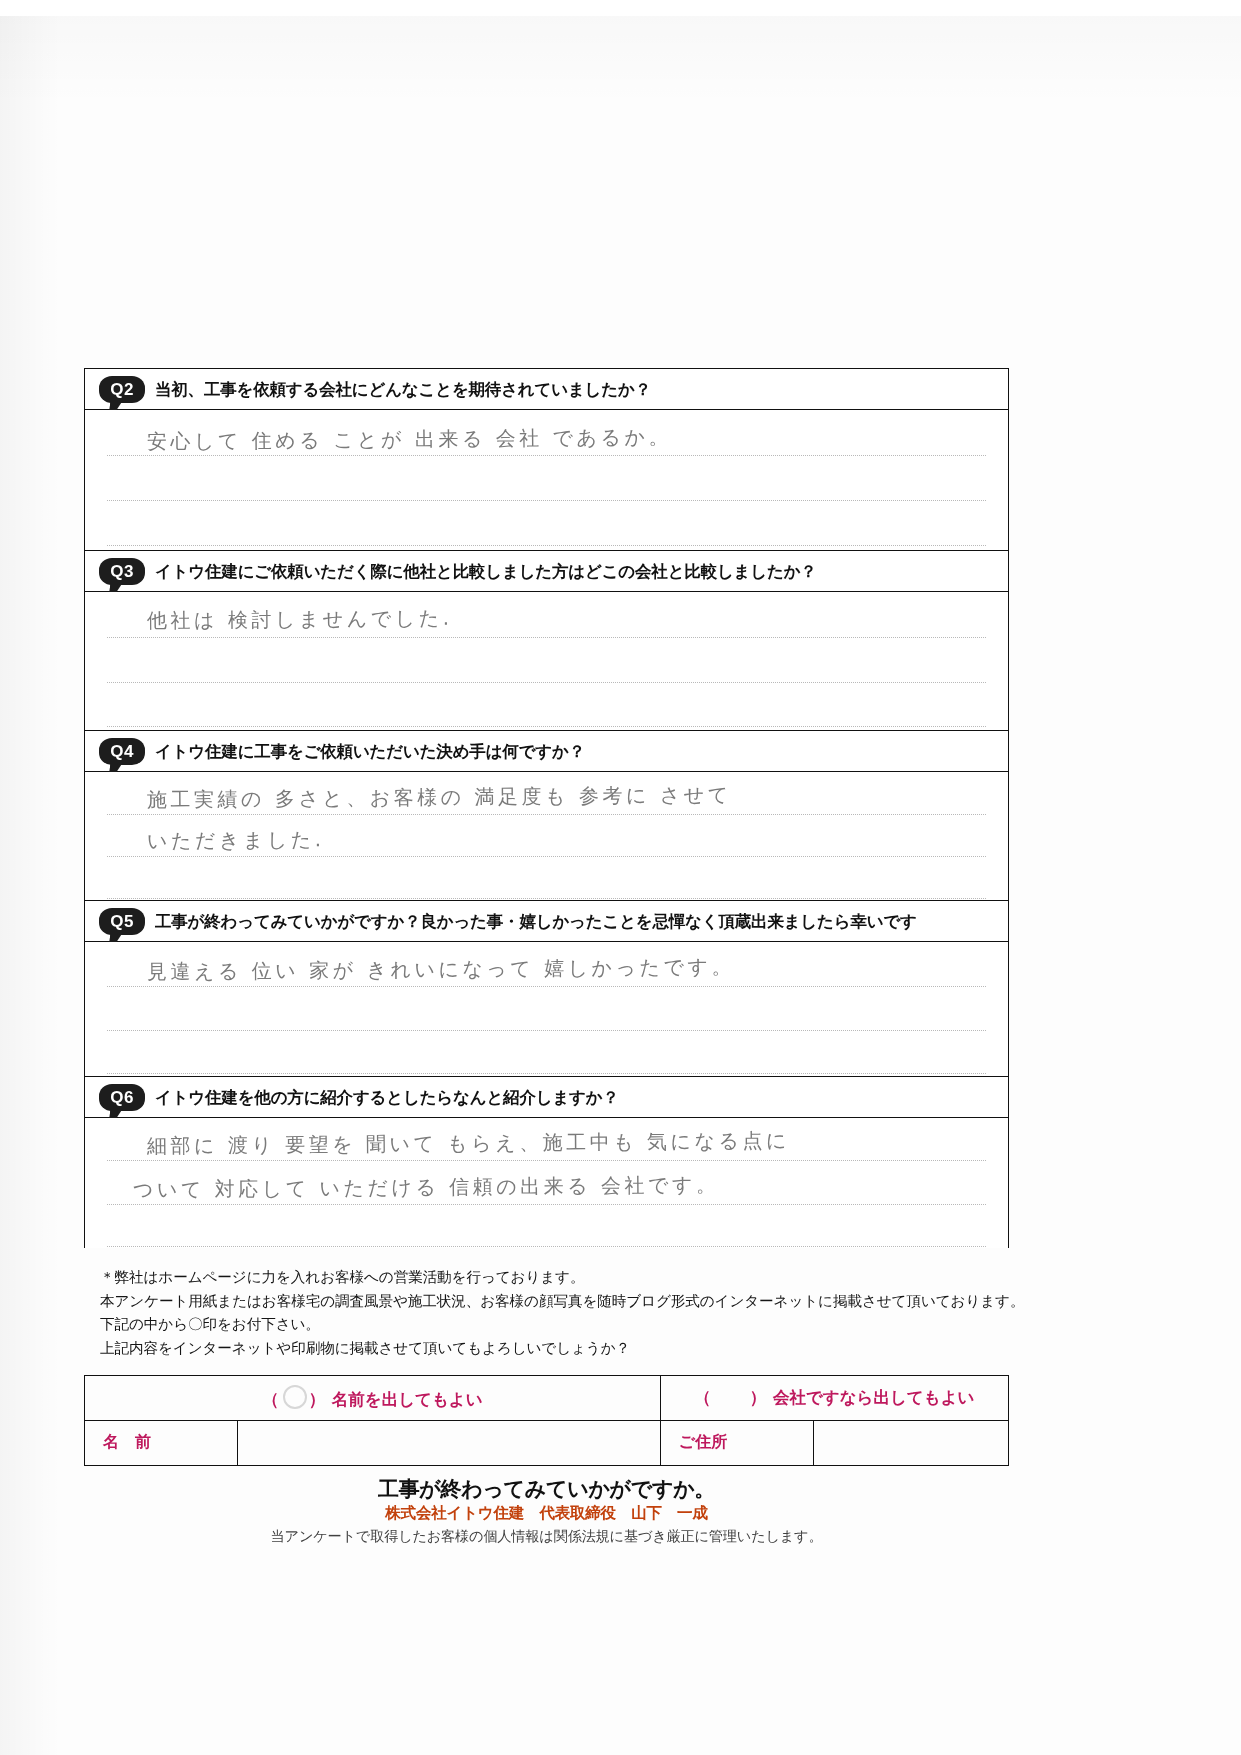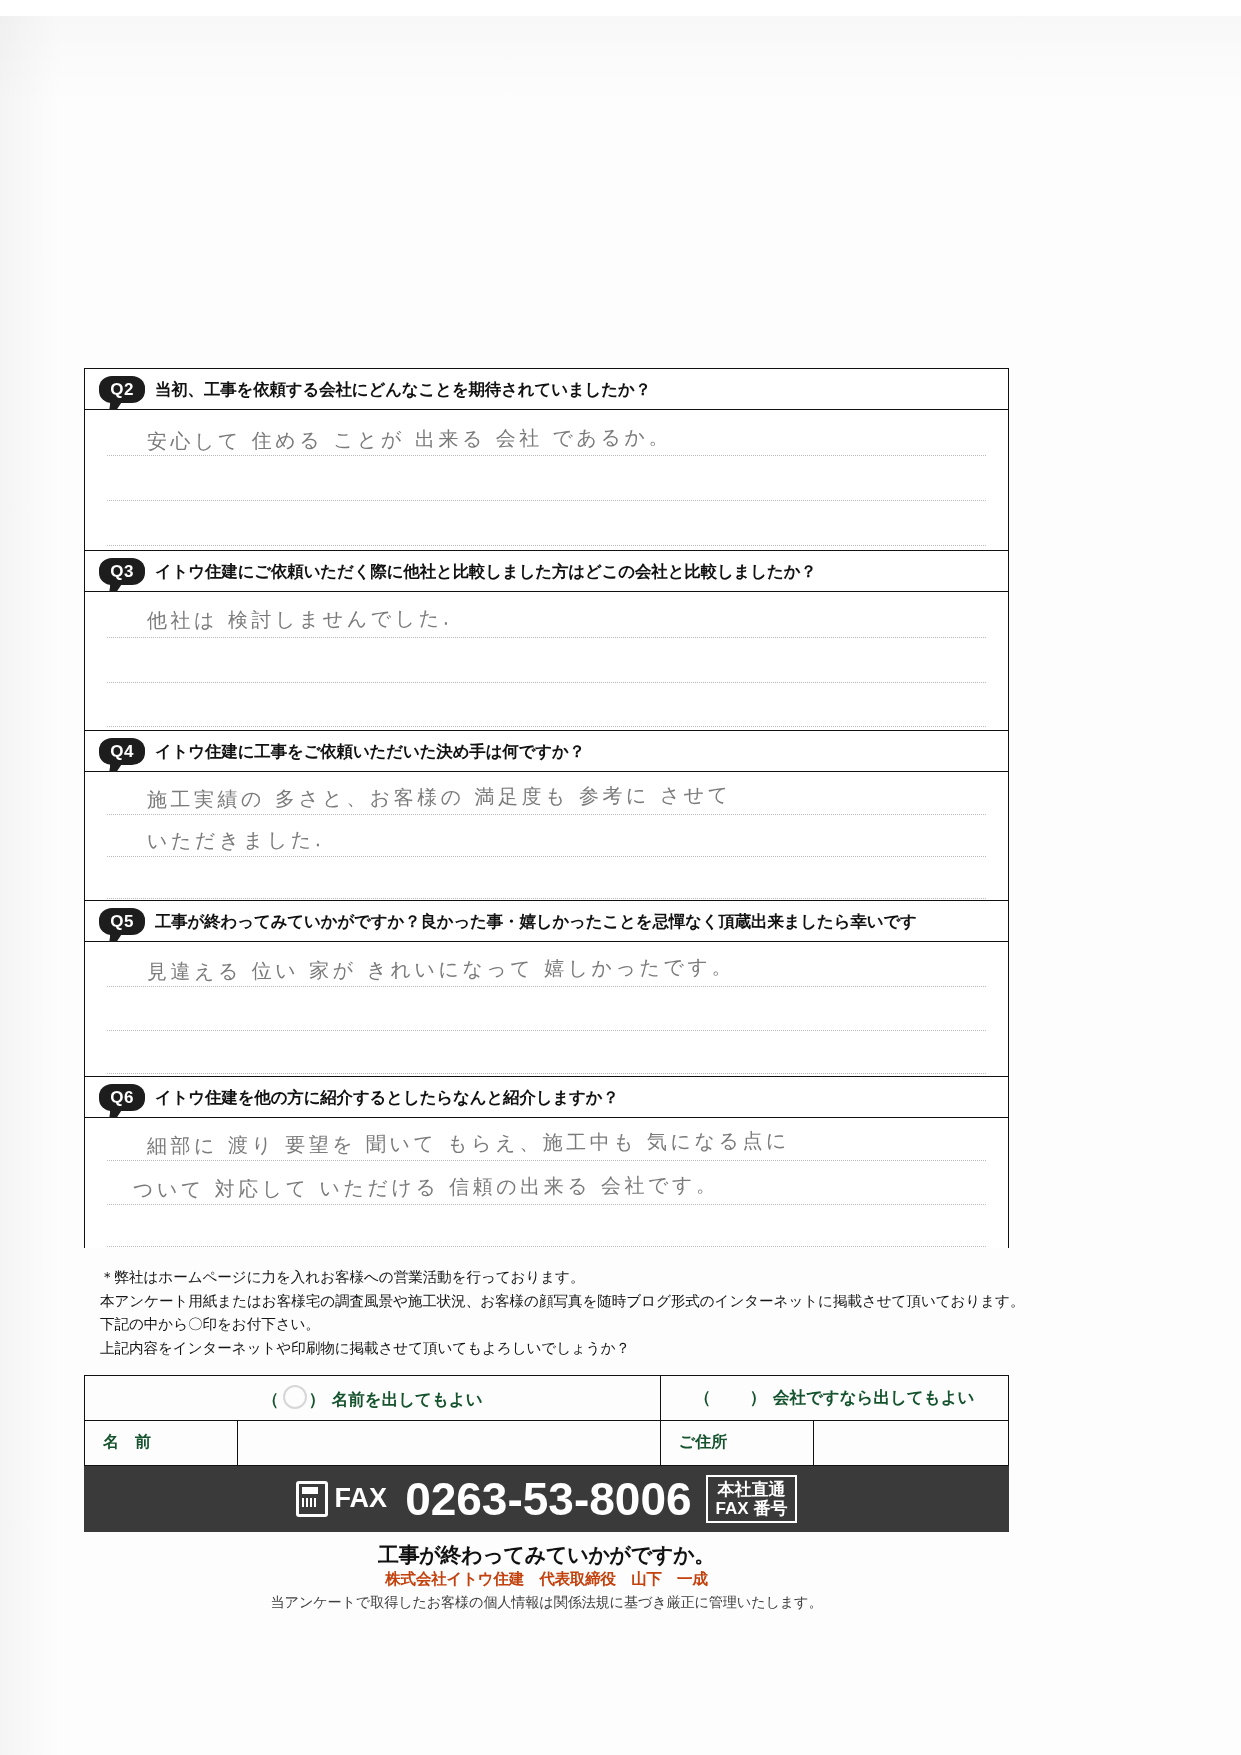--- a/index.html
+++ b/index.html
@@ -127,21 +127,21 @@
     margin-top: 14px;
     width: 925px;
     border: 1.6px solid #111;
     border-collapse: collapse;
   }
   .consent td {
     border: 1.4px solid #111;
     height: 44px;
     font-size: 16px;
     font-weight: bold;
-    color: #14532d;
+    color: #be185d;
     padding: 0 14px;
   }
   .consent .opt { text-align: center; font-size: 16.5px; }
   .consent .lbl { width: 120px; font-weight: bold; padding-left: 18px; }
   .circle-mark {
     display: inline-block;
     width: 20px; height: 20px;
     border: 2px solid #c9c9c9;
     border-radius: 50%;
     vertical-align: -4px;
@@ -333,31 +333,20 @@
       </tr>
       <tr>
         <td class="lbl">名　前</td>
         <td></td>
         <td class="lbl">ご住所</td>
         <td></td>
       </tr>
     </tbody>
       </table>
 
-    <div class="faxbar">
-      <div class="fax-icon">
-        <div class="fax-machine"></div>
-        <div class="fax-word">FAX</div>
-      </div>
-      <div class="fax-number">0263-53-8006</div>
-      <div class="fax-tag">
-        <div>本社直通</div>
-        <div>FAX 番号</div>
-      </div>
-    </div>
 
     <div class="footer">
       <div class="thanks">工事が終わってみていかがですか。</div>
       <div class="company">株式会社イトウ住建　代表取締役　山下　一成</div>
       <div class="privacy">当アンケートで取得したお客様の個人情報は関係法規に基づき厳正に管理いたします。</div>
     </div>
 
   </div>
 </div>
 

